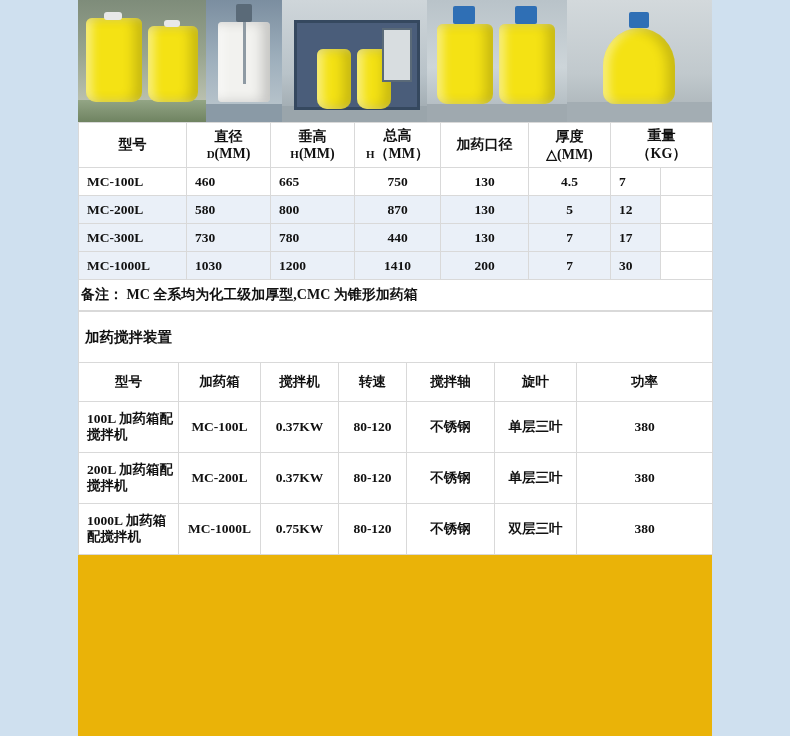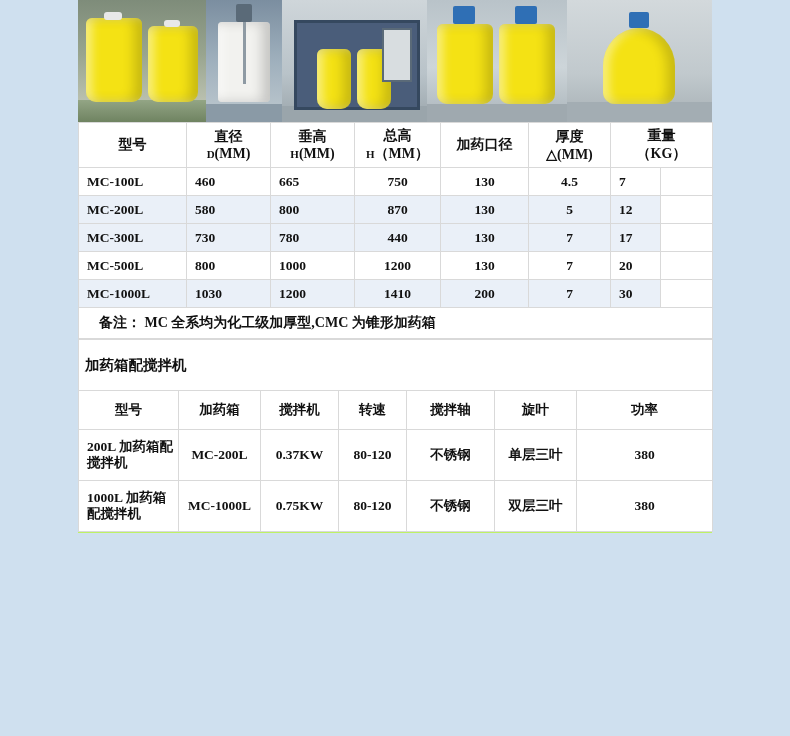--- a/index.html
+++ b/index.html
@@ -3,22 +3,22 @@
 <meta charset="utf-8">
 <style>
   html,body{margin:0;padding:0;}
   body{
     width:790px;height:736px;
     background:#cfe0ef;
     font-family:"Liberation Serif", serif;
     overflow:hidden;
   }
   .page{
-    position:absolute;left:78px;top:0;width:634px;height:533px;
-    background:#bef264;
+    position:absolute;left:78px;top:0;width:634px;height:736px;
+    background:#eab308;
     box-sizing:border-box;
   }
   
   .photos{
     display:flex;width:634px;height:122px;overflow:hidden;
   }
   .photo{position:relative;overflow:hidden;height:122px;}
   .p1{width:128px;background:linear-gradient(180deg,#7e8c7a 0%,#99a58f 45%,#c9cdbe 100%);}
   .p2{width:76px;background:linear-gradient(180deg,#7b8ea0 0%,#9fb0bd 50%,#bfc9cf 100%);}
   .p3{width:145px;background:linear-gradient(180deg,#cfd6da 0%,#b9c3c9 60%,#9aa5ab 100%);}
@@ -72,21 +72,21 @@
     font-weight:bold;
     font-family:"Liberation Serif", serif;
   }
   .t-main td{height:23px;}
   .t-main .hdr td{height:40px;font-size:14px;}
   .t-main .hdr .sub{font-size:11px;font-weight:bold;}
   .t-main .hdr .u{font-size:14px;}
   .row-a{background:#ffffff;}
   .row-b{background:#eaf0f8;}
   .left{text-align:left;padding-left:8px;}
-  .note td{text-align:left;padding-left:20px;height:26px;font-size:14px;}
+  .note td{text-align:left;padding-left:2px;height:26px;font-size:14px;}
   .blank{background:#ffffff;border-left:1px solid #d9d9d9;}
   .title-row td{text-align:left;padding-left:6px;height:30px;font-size:14.5px;}
   .t2 td{height:46px;}
   .t2 .hdr td{height:34px;}
   .cellwrap{line-height:1.15;}
 </style>
 </head>
 <body>
 
 <div class="page">
@@ -187,30 +187,20 @@
       <tr class="row-b">
         <td class="left">MC-300L</td>
         <td class="left">730</td>
         <td class="left">780</td>
         <td>440</td>
         <td>130</td>
         <td>7</td>
         <td class="left">17</td>
         <td class="blank"></td>
       </tr>
-      <tr class="row-a">
-        <td class="left">MC-500L</td>
-        <td class="left">800</td>
-        <td class="left">1000</td>
-        <td>1200</td>
-        <td>130</td>
-        <td>7</td>
-        <td class="left">20</td>
-        <td class="blank"></td>
-      </tr>
       <tr class="row-b">
         <td class="left">MC-1000L</td>
         <td class="left">1030</td>
         <td class="left">1200</td>
         <td>1410</td>
         <td>200</td>
         <td>7</td>
         <td class="left">30</td>
         <td class="blank"></td>
       </tr>
@@ -226,33 +216,42 @@
       <col style="width:100px">
         <col style="width:82px">
         <col style="width:78px">
       <col style="width:68px">
         <col style="width:88px">
         <col style="width:82px">
       <col style="width:136px">
     </colgroup>
     <tbody>
       <tr class="title-row row-a">
-        <td colspan="7">加药箱配搅拌机</td>
+        <td colspan="7">加药搅拌装置</td>
       </tr>
       <tr class="hdr row-a">
         <td>型号</td>
         <td>加药箱</td>
         <td>搅拌机</td>
         <td>转速</td>
         <td>搅拌轴</td>
         <td>旋叶</td>
         <td>功率</td>
       </tr>
 
       <tr class="row-a">
+        <td class="cellwrap left">100L 加药箱配搅拌机</td>
+        <td>MC-100L</td>
+        <td>0.37KW</td>
+        <td>80-120</td>
+        <td>不锈钢</td>
+        <td>单层三叶</td>
+        <td>380</td>
+      </tr>
+      <tr class="row-a">
         <td class="cellwrap left">200L 加药箱配搅拌机</td>
         <td>MC-200L</td>
         <td>0.37KW</td>
         <td>80-120</td>
         <td>不锈钢</td>
         <td>单层三叶</td>
         <td>380</td>
       </tr>
       <tr class="row-a">
         <td class="cellwrap left">1000L 加药箱配搅拌机</td>

